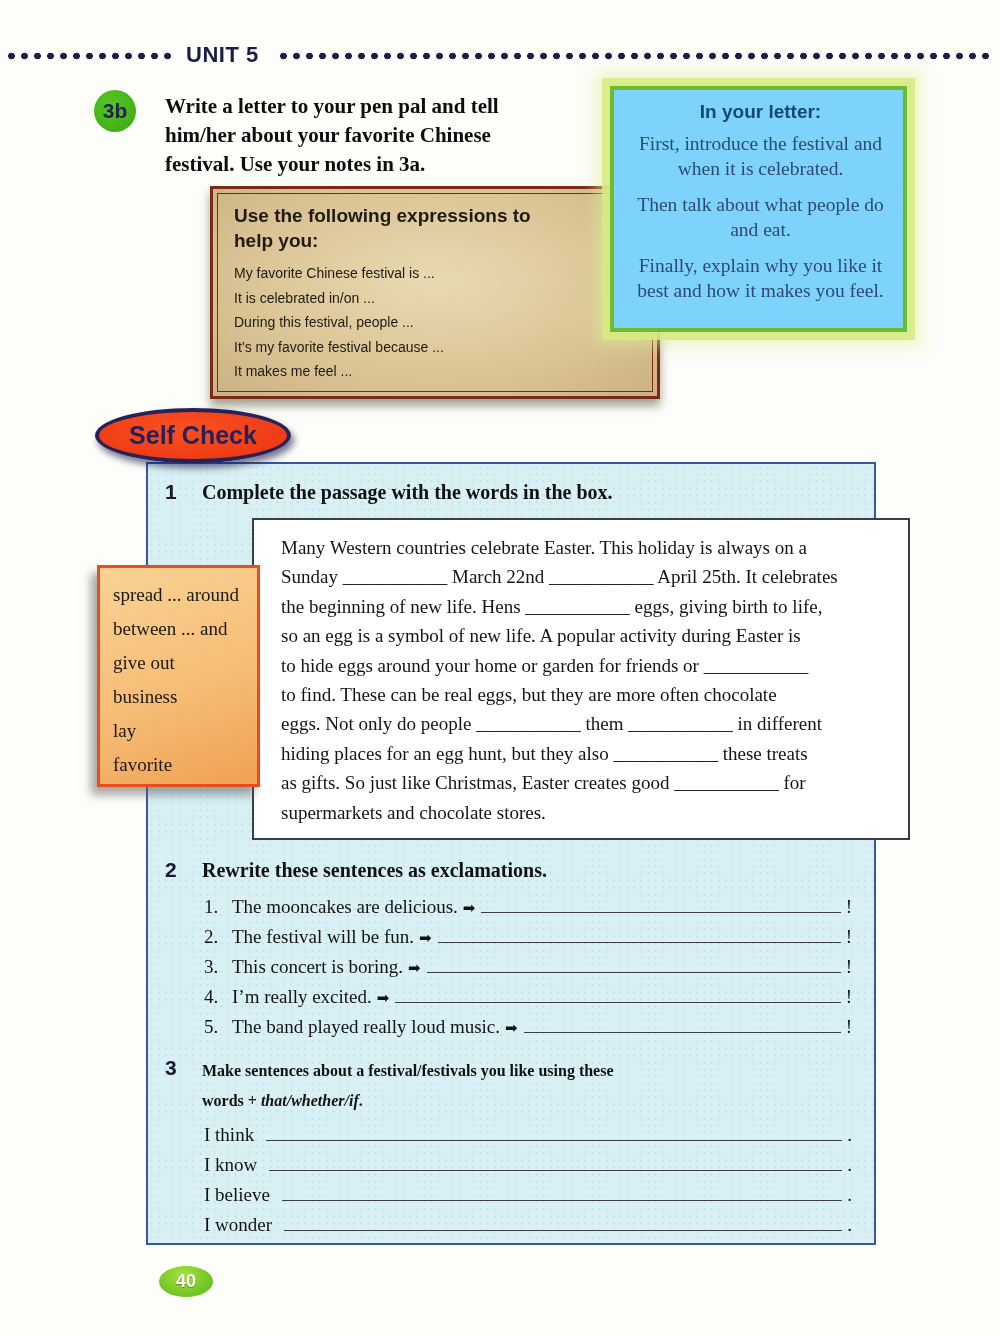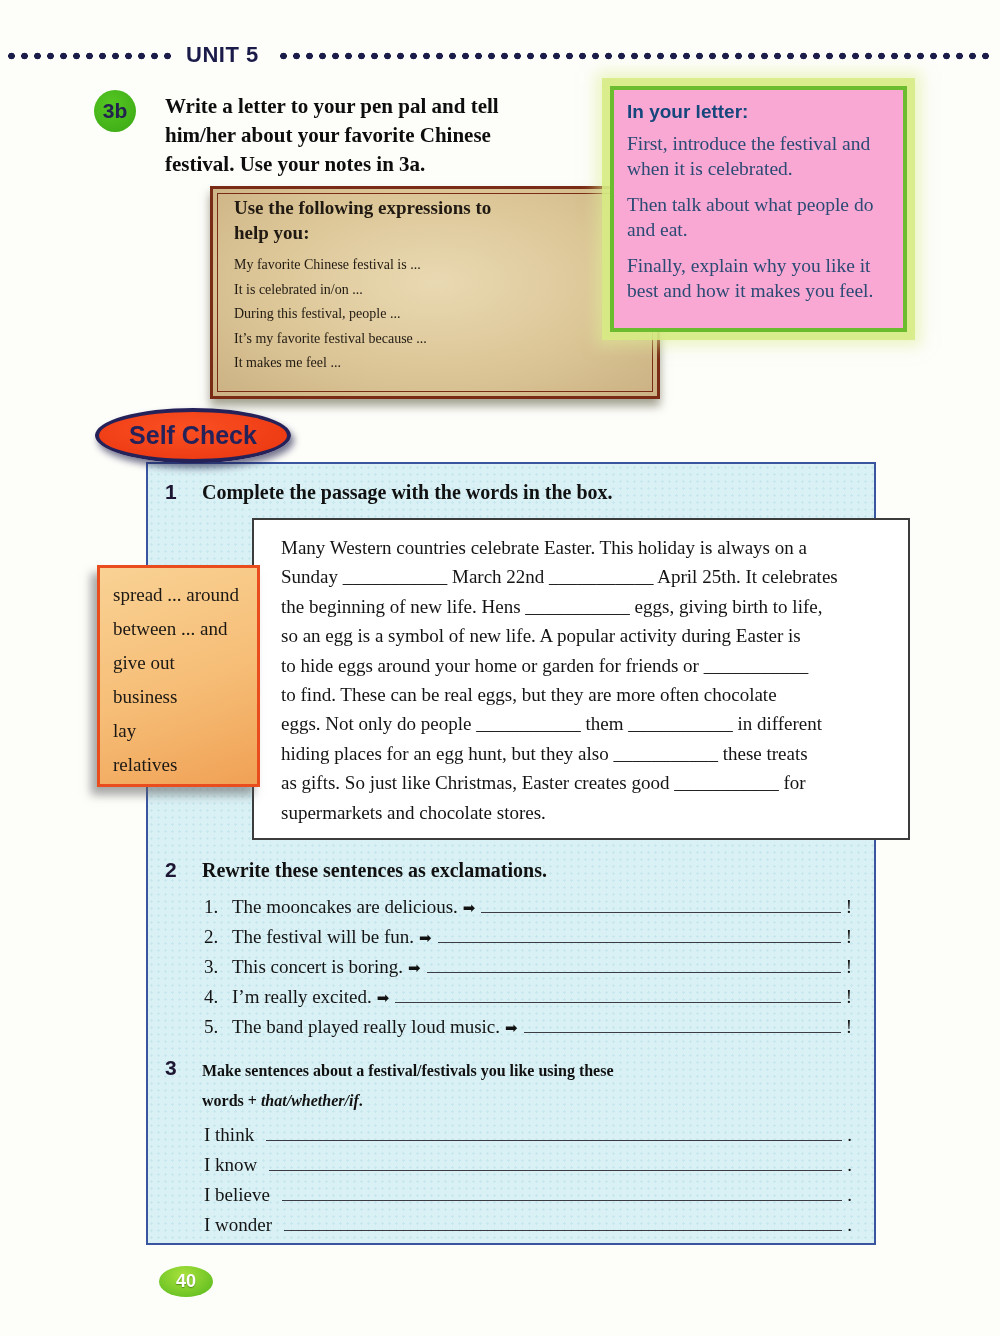--- a/index.html
+++ b/index.html
@@ -38,46 +38,47 @@
   }
   .task-text {
     width:400px;
     font-weight:bold; font-size:21px; line-height:29px; color:#0d0d0d;
   }
   .task-text div { white-space:nowrap; }
 
   
   .letter-box {
     width:297px; min-height:246px;
-    background:#f9a8d4;
+    background:#7dd3fc;
     border:4px solid #6cbc2f;
     box-shadow:0 0 0 8px rgba(214,235,130,0.85), 0 0 14px 14px rgba(220,238,150,0.55);
     padding:11px 9px 12px 13px;
+    text-align:center;
   }
   .letter-box h3 {
     font-family:"Liberation Sans", sans-serif;
     font-size:19px; color:#15467c; margin-bottom:8px;
   }
   .letter-box p {
     font-size:19.5px; line-height:25px; color:#2b4a74; margin-bottom:11px;
   }
 
   
   .tan-box {
     width:450px; height:213px;
     background:radial-gradient(ellipse at 50% 45%, #e9d9b2 0%, #dcc697 55%, #cbb183 100%);
     border:3px solid #7a2b15;
     box-shadow:0 7px 9px rgba(90,88,60,0.55);
     padding:4px;
   }
   .tan-inner {
     width:100%; height:100%;
     border:1.5px solid #7a2b15;
-    padding:1px 16px;
-    font-family:Liberation Serif, serif;
+    padding:9px 16px;
+    font-family:Liberation Sans, sans-serif;
     color:#201a12;
   }
   .tan-inner .tan-head { font-weight:bold; font-size:19px; line-height:25px; margin-bottom:8px; }
   .tan-inner .tan-item { font-size:14px; line-height:24.5px; font-weight:500; }
 
   
   .selfcheck {
     width:196px; height:55px;
     background:radial-gradient(ellipse at 45% 35%, #fb5022, #e93410);
     border:4px solid #25225a;
@@ -281,18 +282,18 @@
     </div>
   </div>
 </div>
 
 <div class="abs word-box" style="left:97px; top:565px;">
   <div class="wline">spread ... around</div>
   <div class="wline">between ... and</div>
   <div class="wline">give out</div>
   <div class="wline">business</div>
   <div class="wline">lay</div>
-  <div class="wline">relatives</div>
+  <div class="wline">favorite</div>
 </div>
 
 <div class="abs page-badge" style="left:159px; top:1266px;">
   <span>40</span>
 </div>
 
 </body></html>

